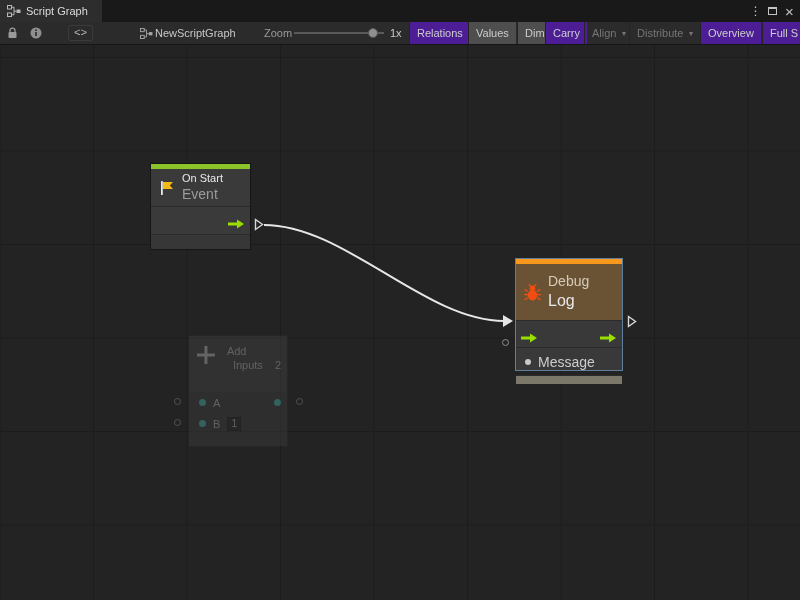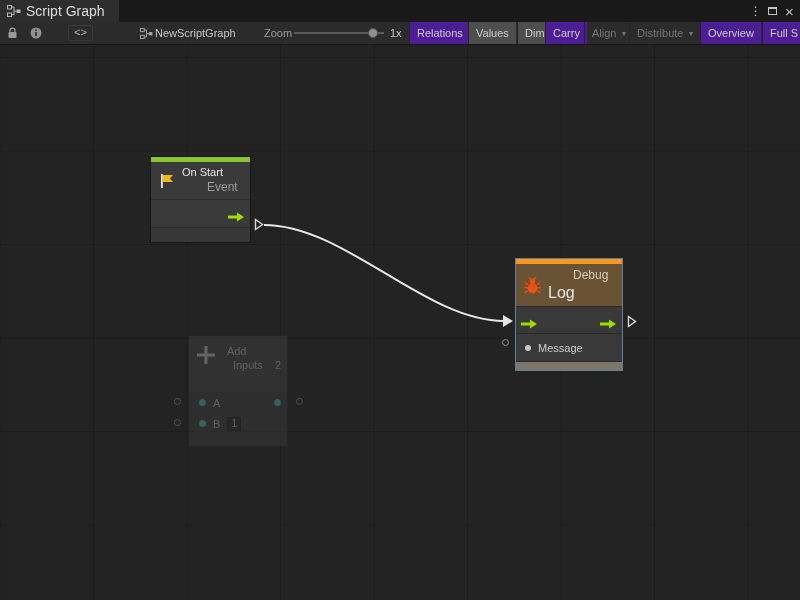--- a/index.html
+++ b/index.html
@@ -4,21 +4,21 @@
 <style>
   * { box-sizing: border-box; margin: 0; padding: 0; }
   html, body { width: 800px; height: 600px; overflow: hidden; background: #232323;
     font-family: "Liberation Sans", sans-serif; }
   .window { position: relative; width: 800px; height: 600px; background: #232323; overflow: hidden; }
 
   
   .titlebar { position: absolute; top: 0; left: 0; width: 800px; height: 22px; background: #191919; }
   .tab { position: absolute; left: 0; top: 0; height: 22px; padding: 0 14px 0 7px; background: #2d2d2d;
     display: flex; align-items: center; gap: 5px; cursor: pointer; }
-  .tab-label { font-size: 14px; color: #dcdcdc; white-space: nowrap; }
+  .tab-label { font-size: 11px; color: #dcdcdc; white-space: nowrap; }
   .win-controls { position: absolute; right: 2px; top: 0; height: 22px; display: flex; align-items: center; }
   .wc { width: 17px; height: 22px; display: flex; align-items: center; justify-content: center;
     color: #c4c4c4; font-size: 12px; cursor: pointer; }
   .maxbox { width: 9px; height: 8px; border: 1px solid #c4c4c4; border-top-width: 2px; }
   .wc-close { font-size: 15px; }
 
   
   .toolbar { position: absolute; top: 22px; left: 0; width: 800px; height: 23px; background: #2b2b2b;
     border-bottom: 1px solid #161616; }
   .toolbar .abs { position: absolute; top: 0; height: 22px; display: flex; align-items: center; }
@@ -43,41 +43,41 @@
                       linear-gradient(to bottom, #1c1c1c 1px, transparent 1px);
     background-size: 93.5px 93.5px; background-position: -0.5px 12px; }
   .wires { position: absolute; top: 0; left: 0; pointer-events: none; }
 
   
   .node { position: absolute; background: #3a3a3a; border: 1px solid #161616; }
   .colorbar { height: 5px; width: 100%; }
   .node-header { display: flex; align-items: center; gap: 6px; padding: 0 7px; }
   .t-col { display: flex; flex-direction: column; justify-content: center; line-height: 1.25; }
   .n-title { font-size: 11px; color: #e8e8e8; white-space: nowrap; }
-  .n-sub { font-size: 12px; color: #9b9b9b; white-space: nowrap; margin-left: 25px; }
+  .n-sub { font-size: 14px; color: #9b9b9b; white-space: nowrap; }
   .port-row { position: relative; border-top: 1px solid #2a2a2a; }
 
-  .onstart { left: 150px; top: 111px; width: 101px; height: 87px; }
+  .onstart { left: 150px; top: 118px; width: 101px; height: 87px; }
   .onstart .colorbar { background: #8cc52a; }
   .onstart .node-header { height: 37px; }
   .onstart .port-row { height: 28px; }
   .onstart .node-footer { height: 15px; border-top: 1px solid #2a2a2a; background: #373737; }
 
   .debug { left: 515px; top: 213px; width: 108px; height: 113px; border-color: #5f7f9d; background: #393939; }
   .debug .colorbar { background: #f8981d; }
-  .debug .node-header { height: 42px; background: #6a5334; }
+  .debug .node-header { height: 56px; background: #6a5334; }
   .debug .n-sub { color: #d6cab8; }
   .debug .row1 { height: 27px; }
   .debug .row2 { height: 28px; display: flex; align-items: center; gap: 7px; padding-left: 9px; }
   .debug .node-footer { height: 9px; background: #7b7769; border-top: 1px solid #2a2a2a; }
 
   .arrow-l { position: absolute; left: 5px; top: 8px; }
   .arrow-r { position: absolute; right: 5px; top: 8px; }
   .dot { width: 6px; height: 6px; border-radius: 50%; background: #c8c8c8; }
-  .p-label { font-size: 11px; color: #cdcdcd; }
+  .p-label { font-size: 14px; color: #cdcdcd; }
 
   .out-tri { position: absolute; }
   .out-circle { position: absolute; width: 7px; height: 7px; border: 1px solid #8f8f8f; border-radius: 50%; }
 
   
   .ghost { left: 188px; top: 290px; width: 100px; height: 112px; opacity: 0.38; background: #424242;
     border: 1px solid #2c2c2c; }
   .ghost .g-header { position: absolute; top: 0; left: 0; right: 0; height: 56px; background: #484848;
     display: flex; align-items: flex-start; padding: 8px 6px 0 6px; gap: 10px; }
   .ghost .g-lines { display: flex; flex-direction: column; line-height: 1.3; }

